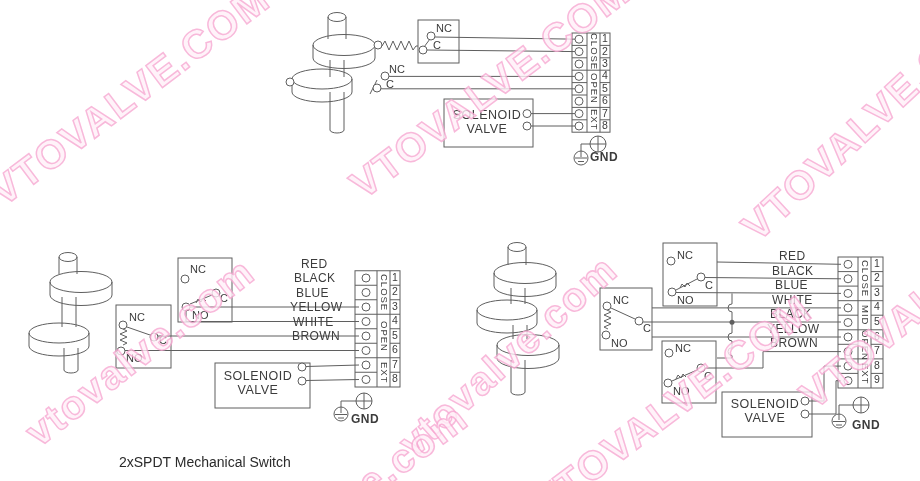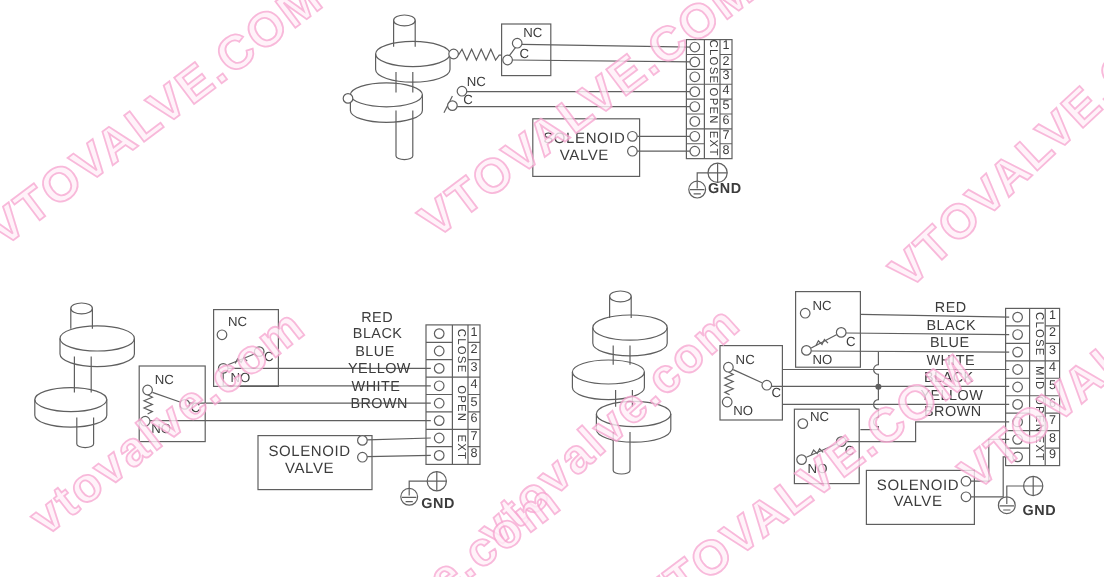--- a/index.html
+++ b/index.html
@@ -244,20 +244,21 @@
   <div class="g" style="left:377px;top:357.75px;height:29px">EXT</div>
   <div class="lbl n" style="left:390px;top:271.5px">1</div>
   <div class="lbl n" style="left:390px;top:286px">2</div>
   <div class="lbl n" style="left:390px;top:300.5px">3</div>
   <div class="lbl n" style="left:390px;top:315px">4</div>
   <div class="lbl n" style="left:390px;top:329.5px">5</div>
   <div class="lbl n" style="left:390px;top:344px">6</div>
   <div class="lbl n" style="left:390px;top:358.5px">7</div>
   <div class="lbl n" style="left:390px;top:373px">8</div>
   <div class="lbl gnd" style="left:351px;top:413px">GND</div>
+  <div class="lbl ttl" style="left:119px;top:455px">2xSPDT Mechanical Switch</div>
 
   <div class="lbl" style="left:677px;top:249px">NC</div>
   <div class="lbl" style="left:705px;top:279px">C</div>
   <div class="lbl" style="left:677px;top:294px">NO</div>
   <div class="lbl" style="left:613px;top:294px">NC</div>
   <div class="lbl" style="left:643px;top:322px">C</div>
   <div class="lbl" style="left:611px;top:337px">NO</div>
   <div class="lbl" style="left:675px;top:342px">NC</div>
   <div class="lbl" style="left:704px;top:370px">C</div>
   <div class="lbl" style="left:673px;top:385px">NO</div>

